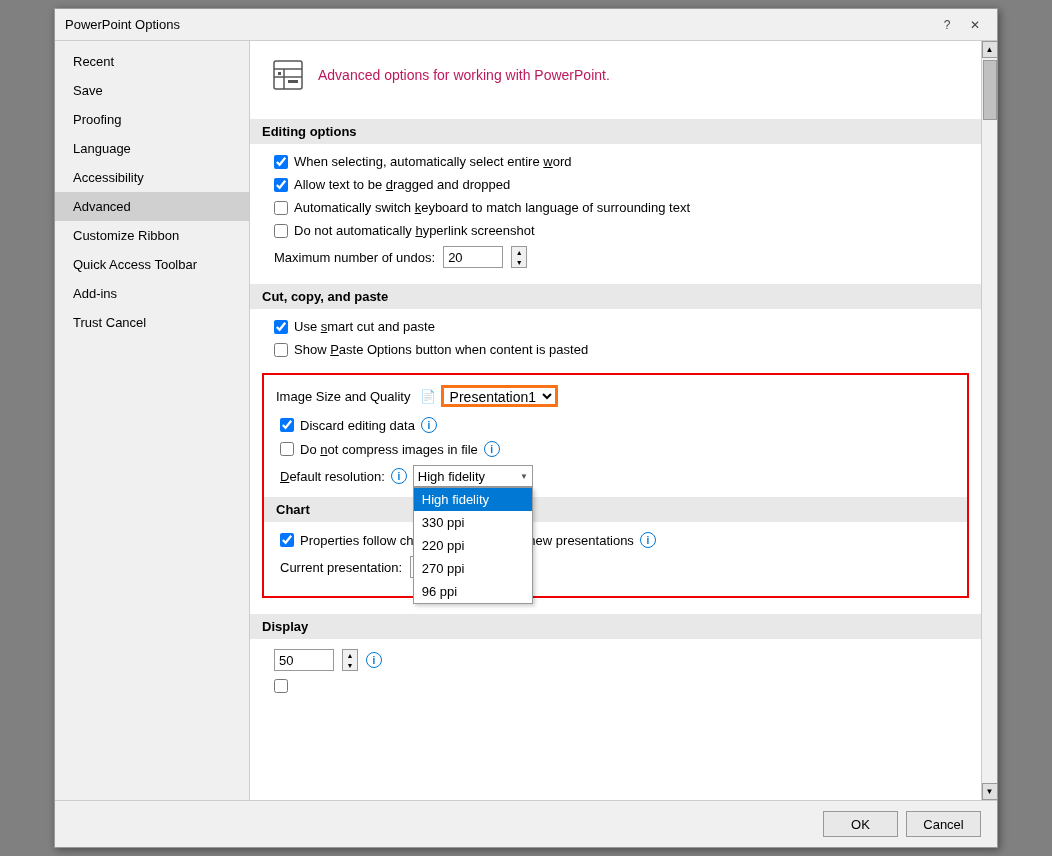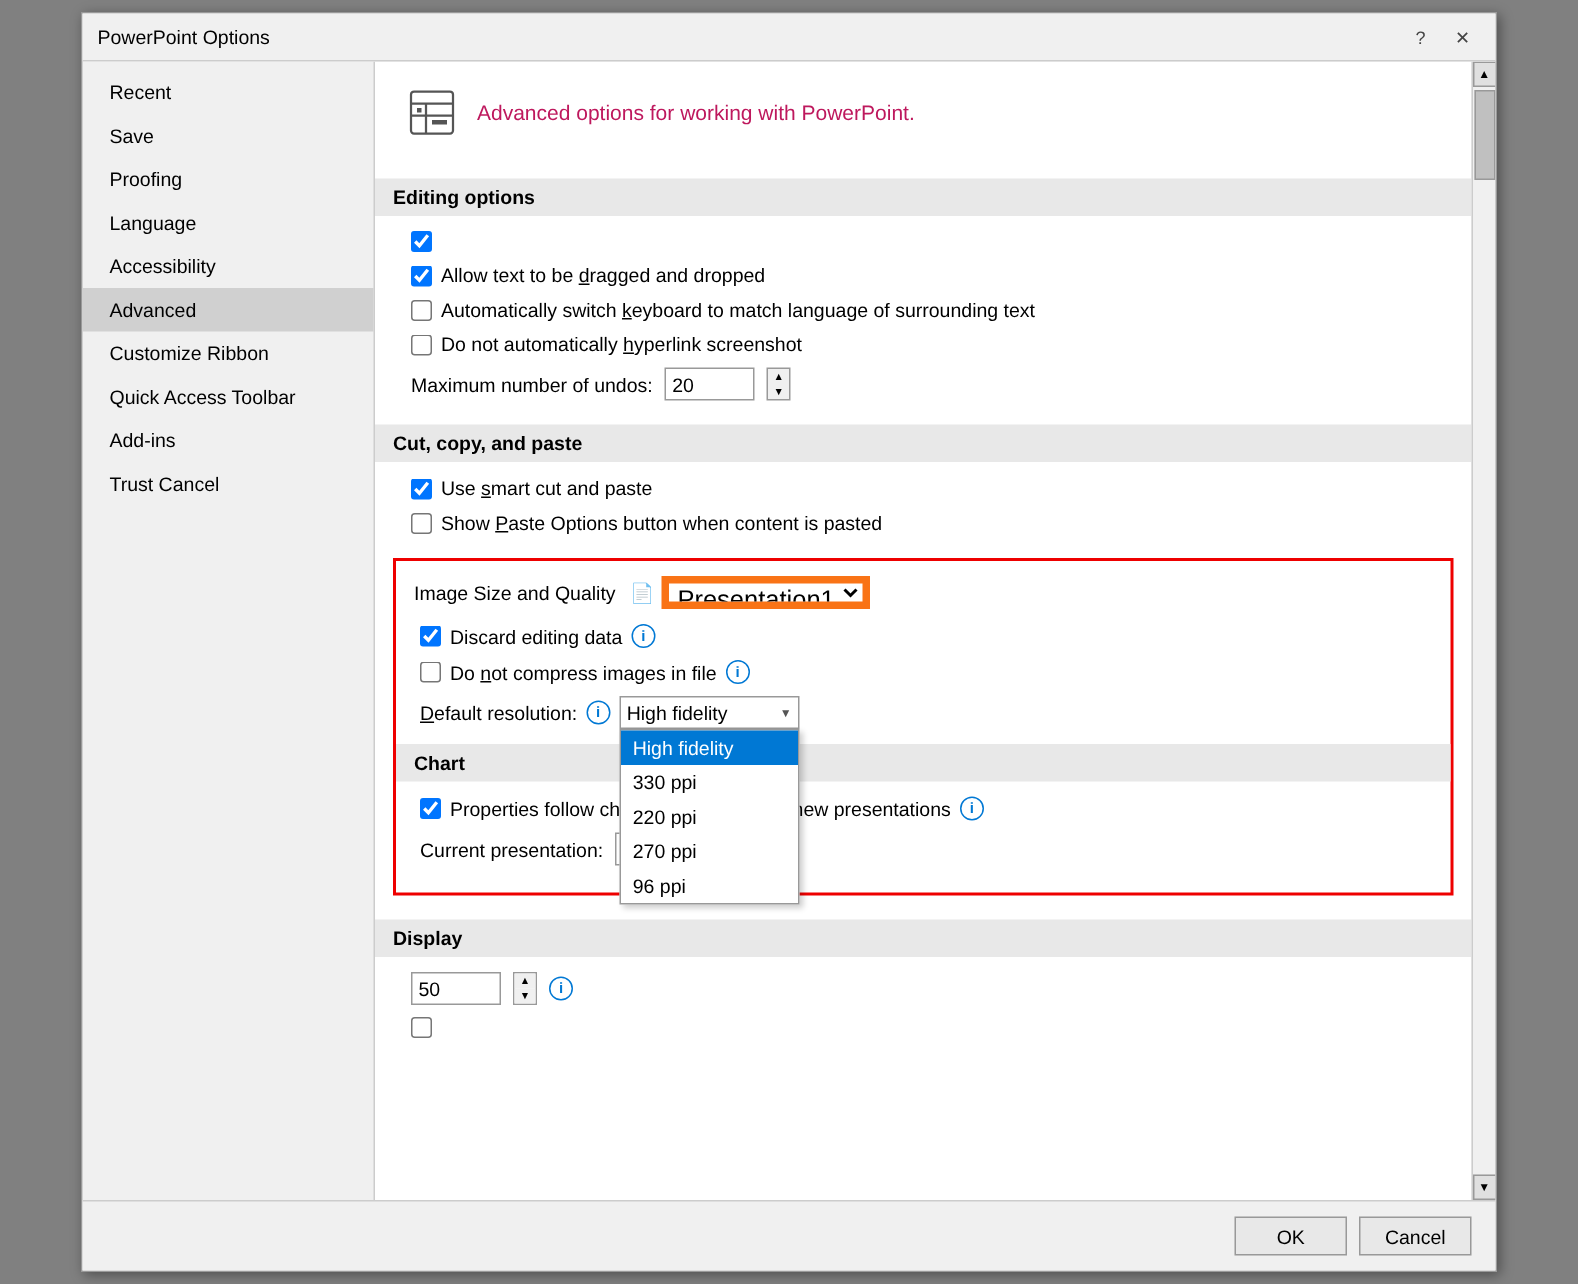--- a/index.html
+++ b/index.html
@@ -303,23 +303,23 @@
       font-size: 13px;
       padding: 0 0;
     }
     .footer-btn.primary {
       background: #e8e8e8;
     }
 
     .underline { text-decoration: underline; }
     
     select {
-      font-size: 17px;
+      font-size: 14px;
       font-family: 'Segoe UI', Tahoma, Geneva, Verdana, sans-serif;
-      border: 5px solid #f97316;
+      border: 3px solid #f97316;
       background: #fff;
       height: 22px;
       padding: 0 2px;
     }
 
     .content-scroll-wrap {
       display: flex;
       flex: 1;
       overflow: hidden;
     }
@@ -371,20 +371,21 @@
             </svg>
           </div>
           <span class="page-header-text">Advanced options for working with PowerPoint.</span>
         </div>
 
         <div class="section-mb">
           <div class="section-header">Editing options</div>
 
           <div class="option-row">
             <input type="checkbox" class="checkbox-input" checked="" style="">
+            <label>When selecting, automatically select entire <span class="underline">w</span>ord</label>
           </div>
           <div class="option-row">
             <input type="checkbox" class="checkbox-input" checked="" style="">
             <label>Allow text to be <span class="underline">d</span>ragged and dropped</label>
           </div>
           <div class="option-row">
             <input type="checkbox" class="checkbox-input" style="">
             <label>Automatically switch <span class="underline">k</span>eyboard to match language of surrounding text</label>
           </div>
           <div class="option-row">

